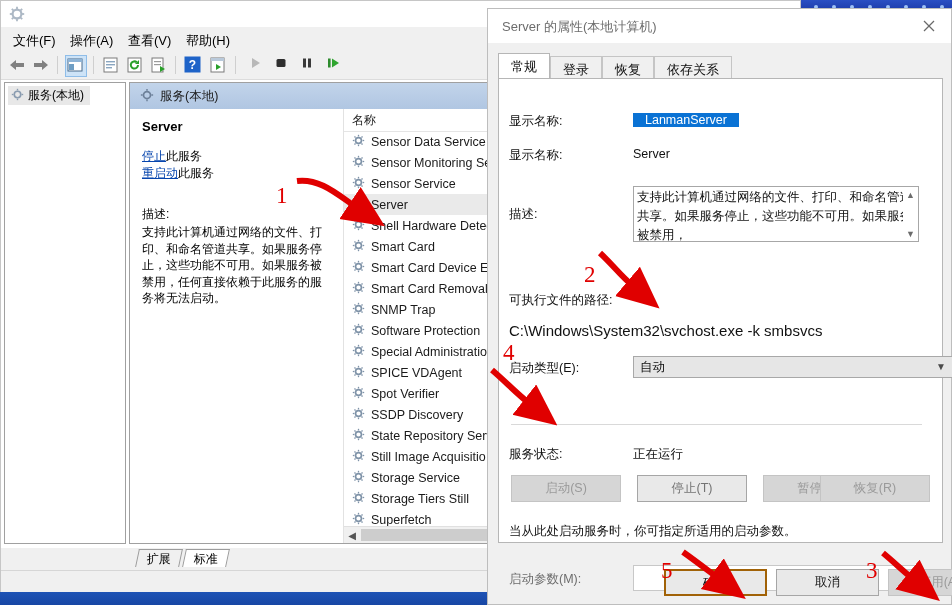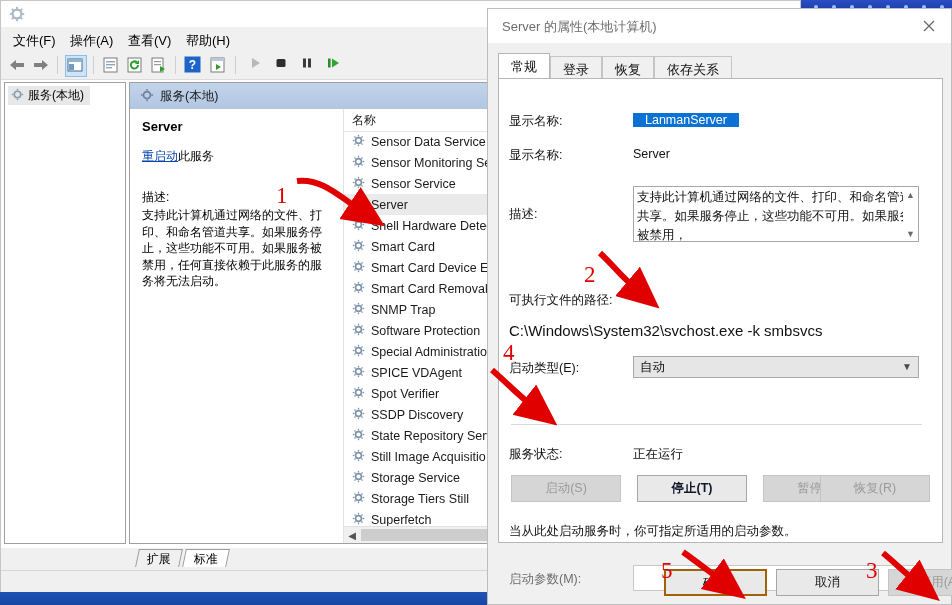--- a/index.html
+++ b/index.html
@@ -176,34 +176,34 @@
     border:1px solid #a7a7a7;border-left:none;background:#fff;box-sizing:border-box;
   }
   #desc-scroll .sarr{
     position:absolute;left:0;width:15px;height:15px;display:flex;
     align-items:center;justify-content:center;color:#6b6b6b;font-size:9px;
   }
   #path-value{
     position:absolute;left:10px;top:243px;font-size:15px;color:#111;
   }
   #startup-select{
-    position:absolute;left:134px;top:277px;width:286px;height:22px;
+    position:absolute;left:134px;top:277px;width:320px;height:22px;
     background:#e6e6e6;border:1px solid #a8a8a8;box-sizing:border-box;
     font-size:12.5px;padding:2px 0 0 6px;color:#111;
   }
   #startup-select .chev{position:absolute;right:6px;top:4px;color:#4a4a4a;font-size:10px;}
   #divider{
     position:absolute;left:12px;top:345px;width:411px;height:1px;background:#d9d9d9;
   }
   .actbtn{
     position:absolute;top:396px;width:110px;height:27px;
     border:1px solid #c4c4c4;background:#d6d6d6;color:#9a9a9a;
     font-size:12.5px;text-align:center;line-height:25px;box-sizing:border-box;
   }
-  .actbtn.enabled{background:#e9e9e9;border:1px solid #a6a6a6;color:#0f172a;font-weight:bold;}
+  .actbtn.enabled{background:#e9e9e9;border:1px solid #a6a6a6;color:#737373;font-weight:normal;}
   #params-input{
     position:absolute;left:134px;top:486px;width:286px;height:26px;
     background:#fff;border:1px solid #c8c8c8;box-sizing:border-box;
   }
   .dlgbtn{
     position:absolute;top:560px;width:103px;height:27px;font-size:12.5px;
     text-align:center;line-height:25px;box-sizing:border-box;
   }
   #ok-button{left:176px;background:#e9e9e9;border:2px solid #a16207;}
   #cancel-button{left:288px;background:#e9e9e9;border:1px solid #a6a6a6;color:#111;}
@@ -390,20 +390,23 @@
                 <line x1="13" y1="8" x2="15" y2="8"></line>
             </g>
           </svg>
         </span>
         <span>服务(本地)</span>
       </div>
 
       <div id="detail-pane">
         <div id="detail-name">Server</div>
         <a class="detail-link">
+          <u>停止</u><span style="color:#000">此服务</span>
+        </a>
+        <a class="detail-link">
           <u>重启动</u><span style="color:#000">此服务</span>
         </a>
         <div id="detail-desc-label">描述:</div>
         <div id="detail-desc">支持此计算机通过网络的文件、打印、和命名管道共享。如果服务停止，这些功能不可用。如果服务被禁用，任何直接依赖于此服务的服务将无法启动。</div>
       </div>
 
       <div id="list-pane">
         <div id="list-header">
           <span class="col" style="left:0">名称</span>
         </div>

